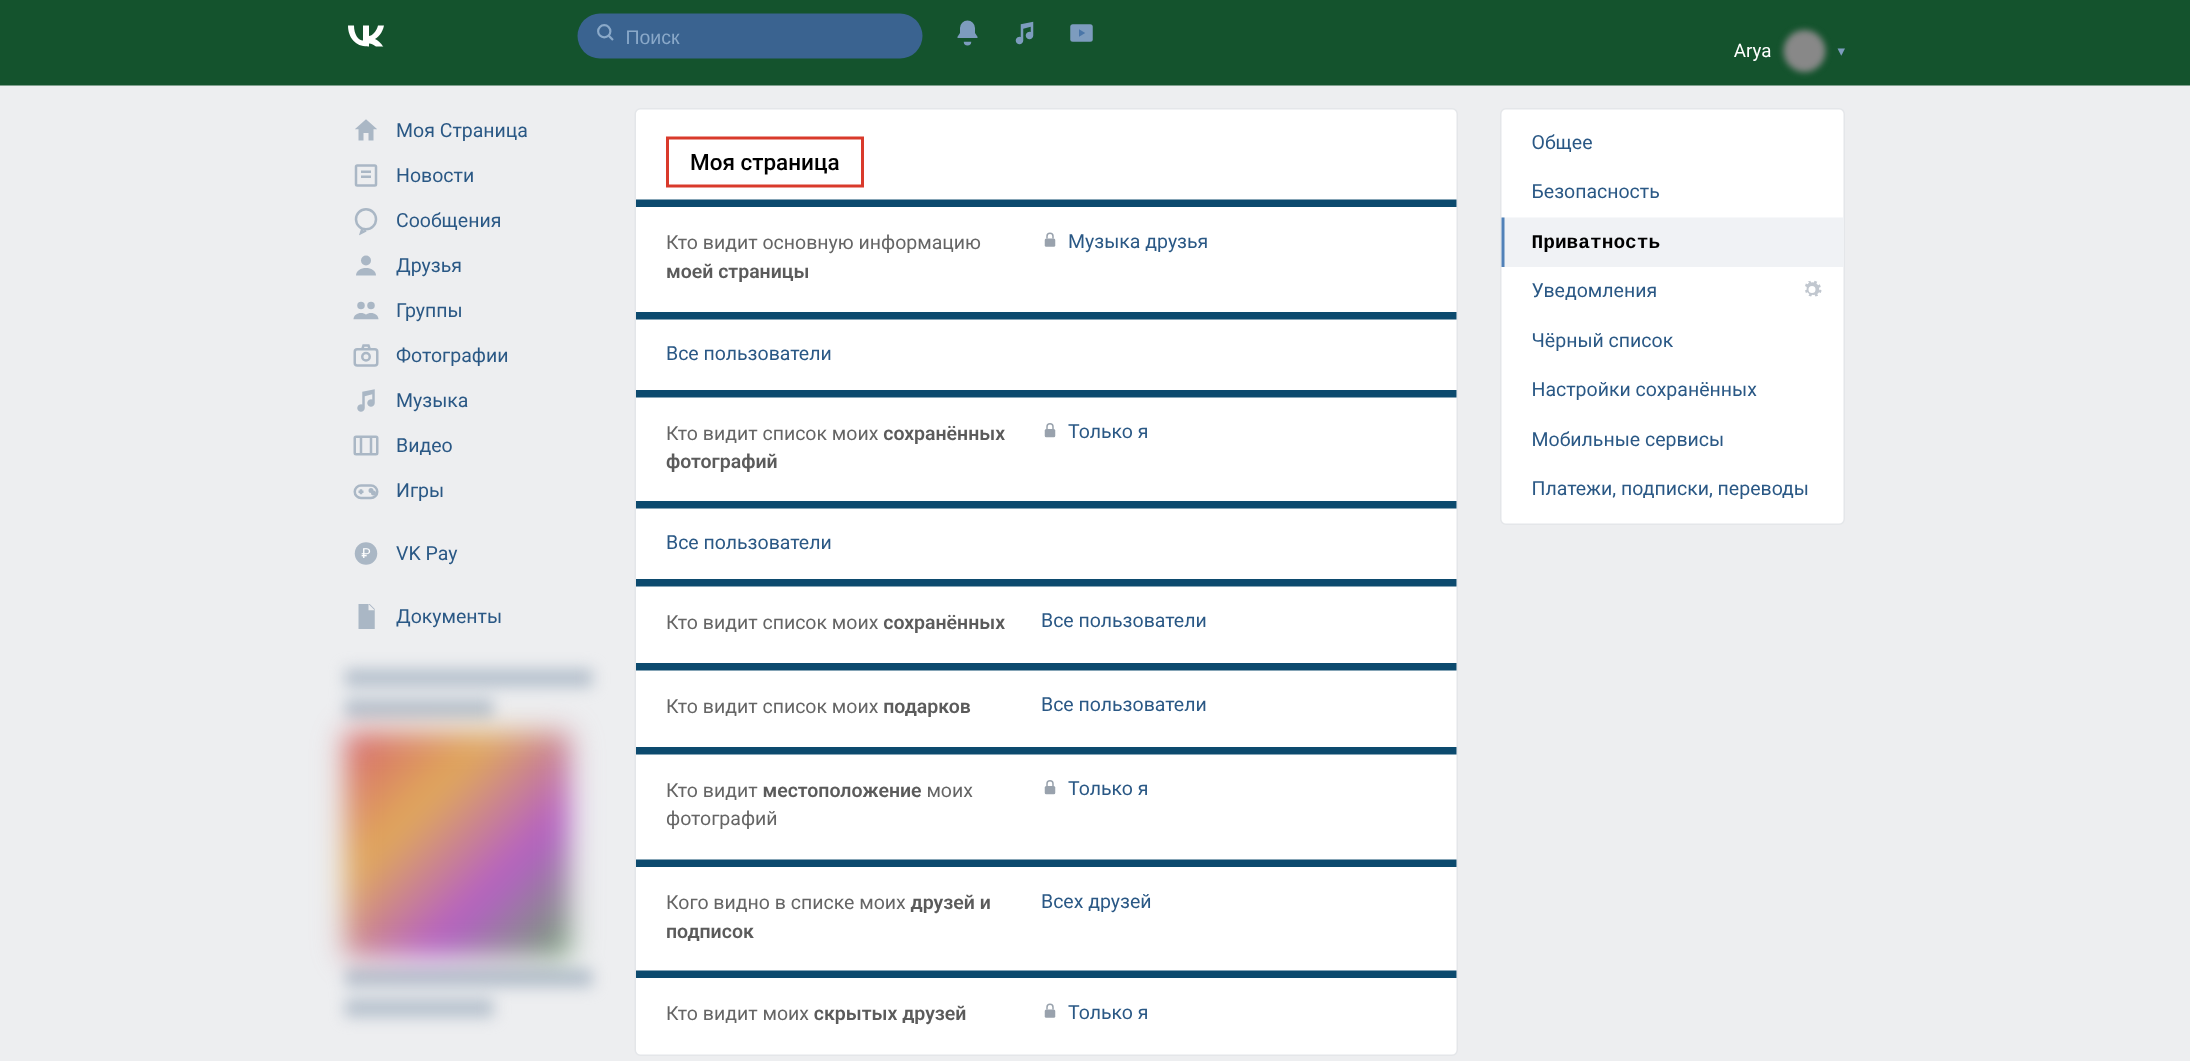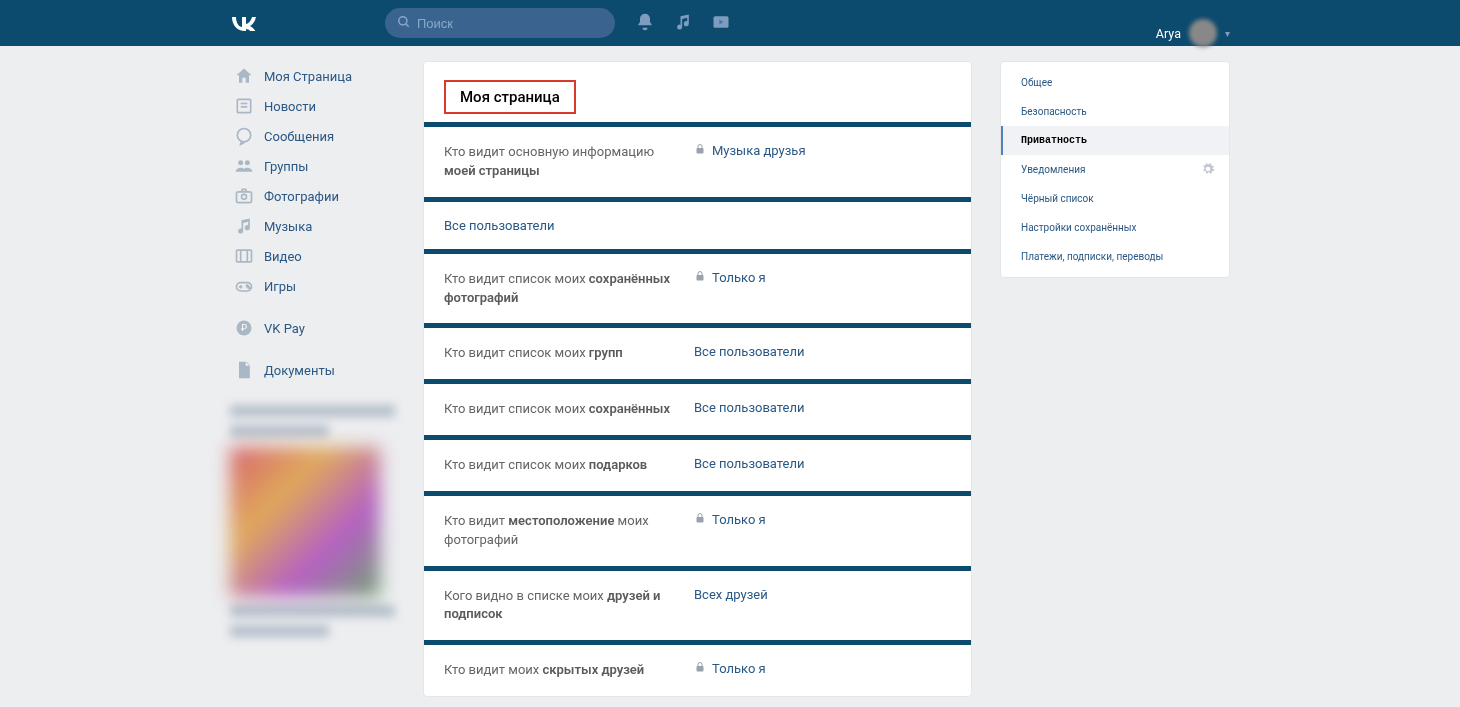--- a/index.html
+++ b/index.html
@@ -6,24 +6,24 @@
 body {
   font-family: -apple-system, BlinkMacSystemFont, "Segoe UI", Roboto, Helvetica, Arial, sans-serif;
   background: #edeef0;
   font-size: 13px;
   color: #000;
   width: 1460px;
   height: 707px;
   overflow: hidden;
 }
 .header {
-  background: #0c4a6e;
-  height: 46px;
-  display: flex;
-  align-items: center;
+  background: #14532d;
+  height: 57px;
+  display: flex;
+  align-items: flex-start;
   padding: 0 20px;
 }
 .header-inner {
   width: 1000px;
   margin: 0 auto;
   display: flex;
   align-items: center;
 }
 .logo { color: #fff; font-weight: bold; font-size: 22px; width: 155px; }
 .logo svg { fill: #fff; }
@@ -128,21 +128,21 @@
   width: 230px;
   background: #fff;
   border: 1px solid #e4e6e9;
   border-radius: 4px;
   flex-shrink: 0;
   padding: 6px 0;
 }
 .right-item {
   padding: 9px 20px;
   color: #2a5885;
-  font-size: 10px;
+  font-size: 13px;
   cursor: pointer;
   position: relative;
 }
 .right-item.active {
   background: #f0f2f5;
   font-weight: 600;
   color: #000;
   font-family: Liberation Mono, monospace;
 }
 .right-item.active::before {
@@ -231,20 +231,29 @@
             <svg width="20" height="20" viewBox="0 0 24 24" fill="none" stroke="currentColor" stroke-width="2">
               <circle cx="12" cy="11" r="8"></circle>
               <path d="M9 19l-1 3 4-2"></path>
             </svg>
           </span>
           <span>Сообщения</span>
         </li>
         <li class="sidebar-item">
           <span class="sidebar-icon">
             <svg width="20" height="20" viewBox="0 0 24 24" fill="currentColor">
+              <circle cx="12" cy="8" r="4"></circle>
+              <path d="M4 20c0-4 4-6 8-6s8 2 8 6z"></path>
+            </svg>
+          </span>
+          <span>Друзья</span>
+        </li>
+        <li class="sidebar-item">
+          <span class="sidebar-icon">
+            <svg width="20" height="20" viewBox="0 0 24 24" fill="currentColor">
               <circle cx="8" cy="8" r="3"></circle>
               <circle cx="16" cy="8" r="3"></circle>
               <path d="M2 19c0-3 3-5 6-5s6 2 6 5zm8 0c0-3 3-5 6-5s6 2 6 5z"></path>
             </svg>
           </span>
           <span>Группы</span>
         </li>
         <li class="sidebar-item">
           <span class="sidebar-icon">
             <svg width="20" height="20" viewBox="0 0 24 24" fill="none" stroke="currentColor" stroke-width="2">
@@ -341,21 +350,20 @@
           <div class="setting-label">Кто видит список моих <b>сохранённых фотографий</b></div>
           <div class="setting-value">
             <span class="lock-icon"><svg width="12" height="12" viewBox="0 0 24 24" fill="currentColor">
                 <rect x="5" y="10" width="14" height="11" rx="2"></rect>
                 <path d="M8 10V7a4 4 0 118 0v3" fill="none" stroke="currentColor" stroke-width="2"></path>
               </svg></span>
             <span>Только я</span>
           </div>
         </div>
         <div class="setting-row">
-          <div class="setting-label">Кто видит список моих <b>групп</b></div>
           <div class="setting-value">
             <span>Все пользователи</span>
           </div>
         </div>
         <div class="setting-row">
           <div class="setting-label">Кто видит список моих <b>сохранённых</b></div>
           <div class="setting-value">
             <span>Все пользователи</span>
           </div>
         </div>
@@ -397,16 +405,17 @@
   <div class="right-panel">
     <div id="right-items">
         <div class="right-item"><span>Общее</span></div>
         <div class="right-item"><span>Безопасность</span></div>
         <div class="right-item active"><span>Приватность</span></div>
         <div class="right-item"><span>Уведомления</span><span class="right-gear"><svg width="14" height="14" viewBox="0 0 24 24" fill="currentColor">
               <path d="M12 8a4 4 0 100 8 4 4 0 000-8zm9 4l2 1-1 3-2-1a8 8 0 01-2 2l1 2-3 1-1-2a8 8 0 01-3 0l-1 2-3-1 1-2a8 8 0 01-2-2l-2 1-1-3 2-1a8 8 0 010-3l-2-1 1-3 2 1a8 8 0 012-2L7 3l3-1 1 2a8 8 0 013 0l1-2 3 1-1 2a8 8 0 012 2l2-1 1 3-2 1a8 8 0 010 3z"></path>
             </svg></span></div>
         <div class="right-item"><span>Чёрный список</span></div>
         <div class="right-item"><span>Настройки сохранённых</span></div>
+        <div class="right-item"><span>Мобильные сервисы</span></div>
         <div class="right-item"><span>Платежи, подписки, переводы</span></div>
       </div>
   </div>
 </div>
 
 </body></html>

